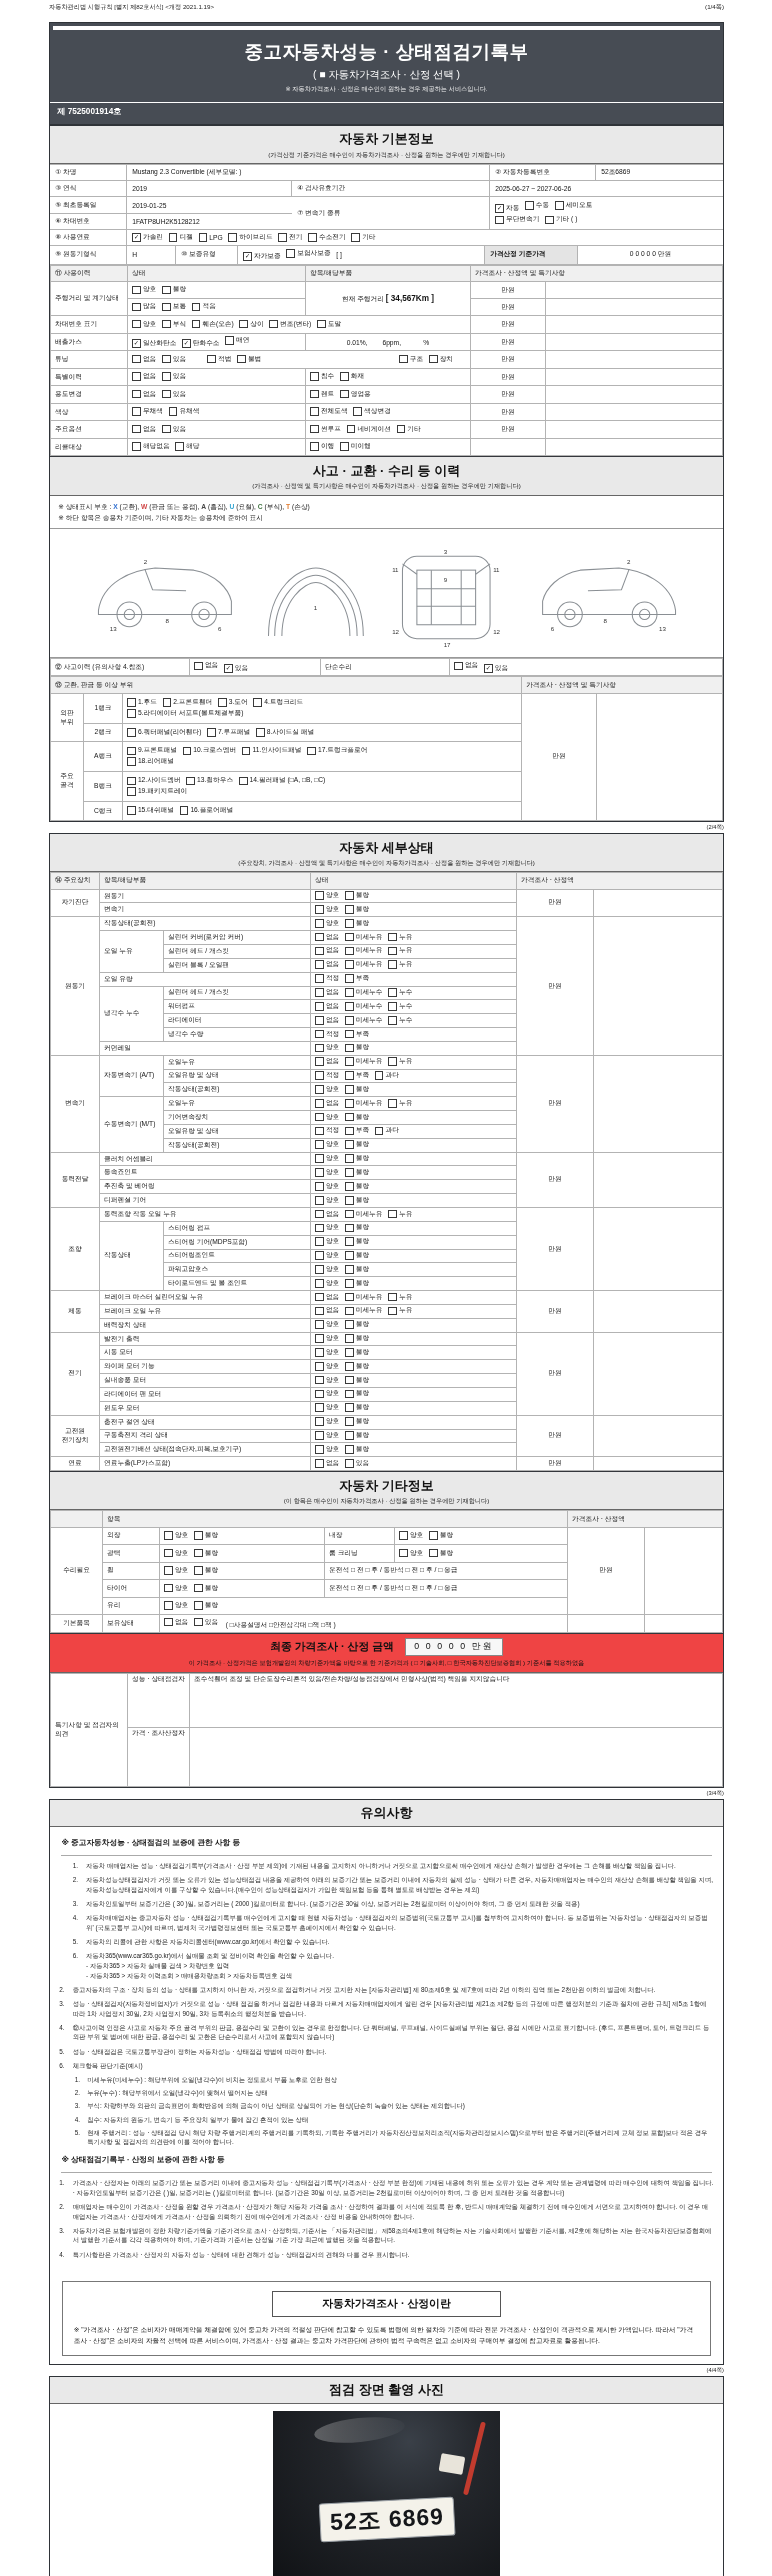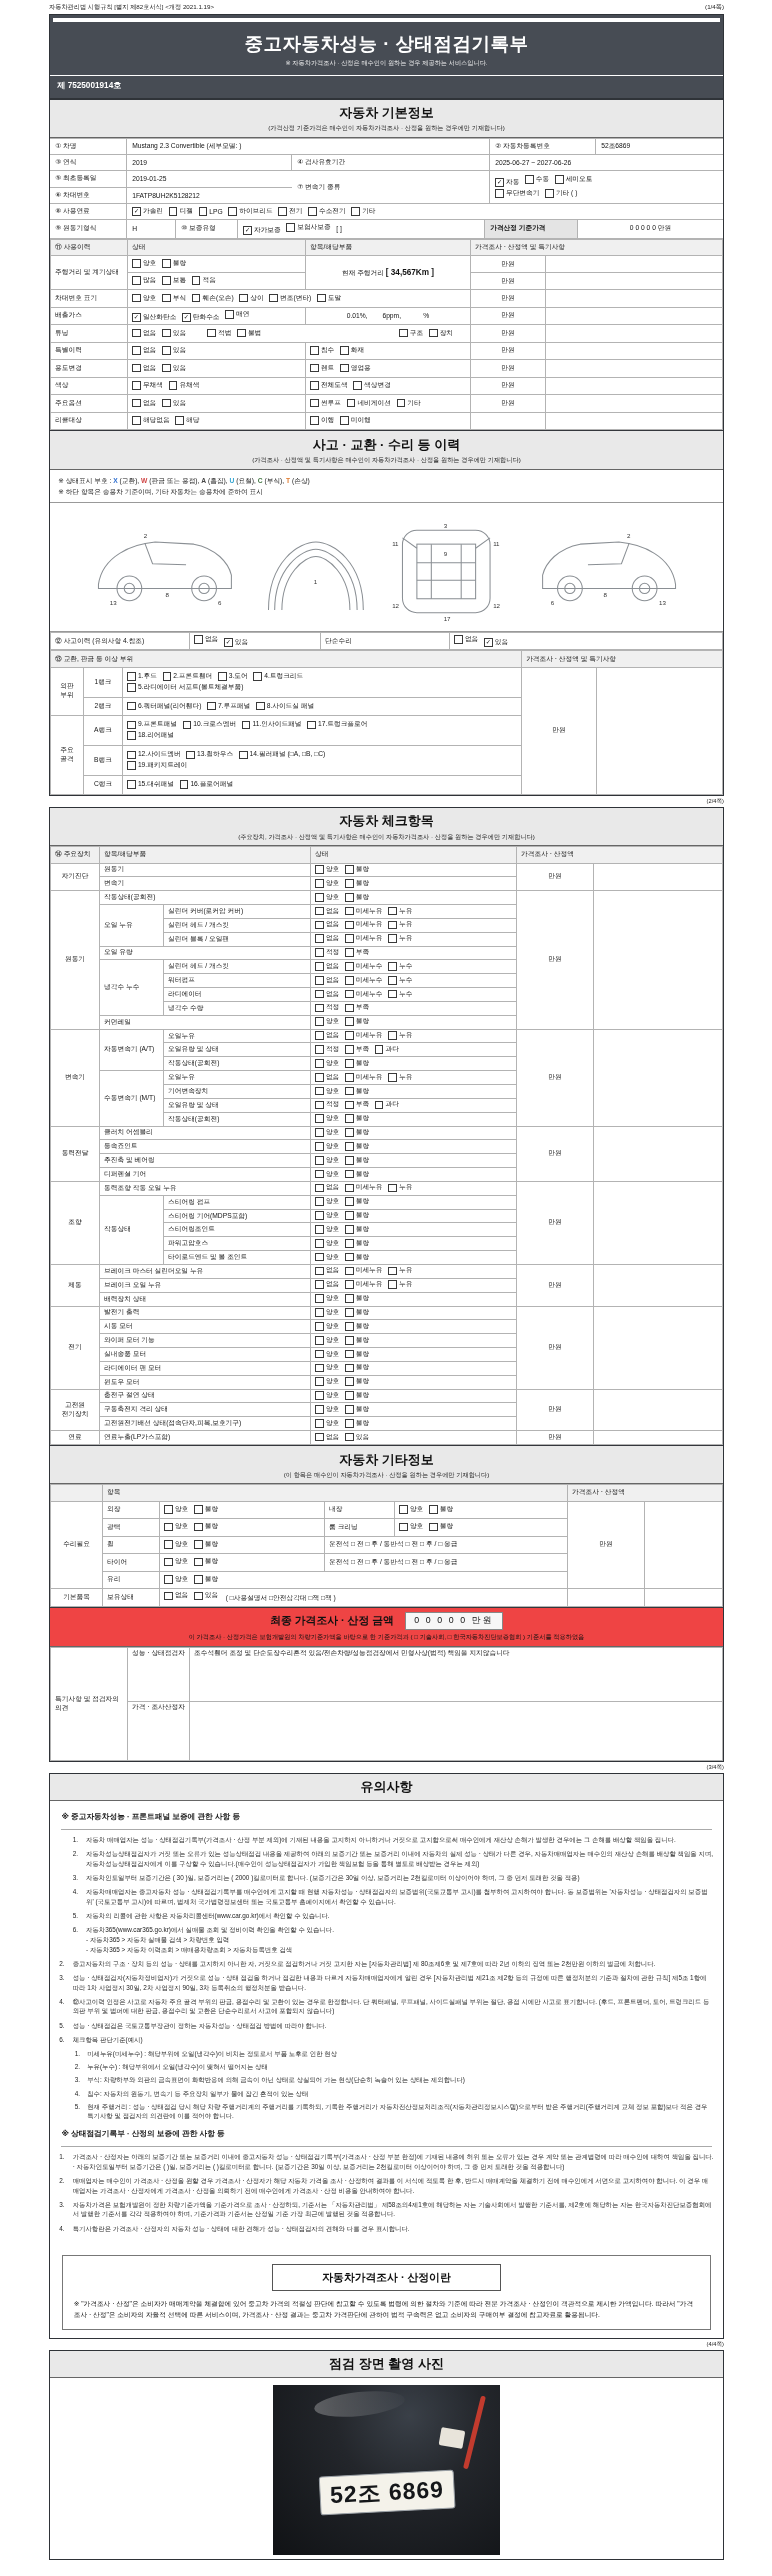--- a/index.html
+++ b/index.html
@@ -2,21 +2,21 @@
 <html style="font-size:8.2px"><head>
 <meta charset="utf-8">
 <style>
   html,body{margin:0;padding:0;background:#ffffff;}
   body{width:773px;font-family:"Liberation Sans","DejaVu Sans",sans-serif;color:#111;font-size:6.7px;}
   .meta{width:675px;margin:0 auto;display:flex;justify-content:space-between;font-size:6.2px;padding:3.1px 0 2.1px;color:#222;}
   .sheet{width:675px;margin:0 auto;}
   .marker{width:675px;margin:1px auto;text-align:right;font-size:5.7px;color:#222;}
   .block{border:1.5px solid #2f3338;margin:0 auto 2.1px;background:#fff;}
   
-  .dochdr{background:#474c54;color:#fff;text-align:center;padding:0 0 7.2px;border:1px solid #2f3338;}
+  .dochdr{background:#474c54;color:#fff;text-align:center;padding:0 0 7.2px;border:1px solid #2f3338;margin-top:8px;}
   .dochdr .strip{height:4.1px;background:#ffffff;margin:2.6px 3.1px 9.3px;}
   .dochdr h1{margin:0;font-size:18.5px;letter-spacing:0.5px;font-weight:bold;}
   .dochdr .sel{font-size:10.3px;margin-top:4.1px;}
   .dochdr .note{font-size:6.2px;margin-top:3.1px;color:#eee;}
   .dochdr .docno{text-align:left;font-size:8.2px;font-weight:bold;border-top:1px solid #fff;margin-top:7.2px;padding:3.1px 7.2px 0;}
   
   .band{background:#e9e9e9;text-align:center;padding:4.6px 0 3.6px;border-bottom:0.5px solid #666;border-top:1.5px solid #34373c;}
   .band.first{border-top:none;}
   .band h2{margin:0;font-size:13px;font-weight:bold;}
   .band .sub{font-size:6.2px;margin-top:2.1px;color:#222;}
@@ -72,20 +72,21 @@
 <div class="meta">
   <span>자동차관리법 시행규칙 [별지 제82호서식] &lt;개정 2021.1.19&gt;</span>
   <span>(1/4쪽)</span>
 </div>
 
 <div class="sheet">
 
   <div class="dochdr">
     <div class="strip"></div>
     <h1>중고자동차성능 · 상태점검기록부</h1>
+    <div class="sel">( ■ 자동차가격조사 · 산정 선택 )</div>
     <div class="note">※ 자동차가격조사 · 산정은 매수인이 원하는 경우 제공하는 서비스입니다.</div>
     <div class="docno">제 7525001914호</div>
   </div>
 
   <div class="block">
     <div class="band first">
       <h2>자동차 기본정보</h2>
       <div class="sub">(가격산정 기준가격은 매수인이 자동차가격조사 · 산정을 원하는 경우에만 기재합니다)</div>
     </div>
 
@@ -604,21 +605,21 @@
             </td>
           </tr>
         </tbody>
     </table>
   </div>
 
   <div class="marker">(2/4쪽)</div>
 
   <div class="block">
     <div class="band first">
-      <h2>자동차 체크항목</h2>
+      <h2>자동차 세부상태</h2>
       <div class="sub">(주요장치, 가격조사 · 산정액 및 특기사항은 매수인이 자동차가격조사 · 산정을 원하는 경우에만 기재합니다)</div>
     </div>
     <table>
       <colgroup>
           <col style="width:49px">
           <col style="width:64px">
           <col style="width:147px">
           <col style="width:206px">
           <col style="width:77px">
           <col>
@@ -1257,21 +1258,21 @@
     </table>
   </div>
 
   <div class="marker">(3/4쪽)</div>
 
   <div class="block">
     <div class="band first">
       <h2>유의사항</h2>
     </div>
     <div class="notes" id="notes-root">
-        <div class="nheading">※ 중고자동차성능 · 프론트패널 보증에 관한 사항 등</div>
+        <div class="nheading">※ 중고자동차성능 · 상태점검의 보증에 관한 사항 등</div>
         <div class="nitem ind1">
           <span class="num">1.</span>
           <span style="flex: 1 1 0%;">자동차 매매업자는 성능 · 상태점검기록부(가격조사 · 산정 부분 제외)에 기재된 내용을 고지하지 아니하거나 거짓으로 고지함으로써 매수인에게 재산상 손해가 발생한 경우에는 그 손해를 배상할 책임을 집니다.</span>
         </div>
         <div class="nitem ind1">
           <span class="num">2.</span>
           <span style="flex: 1 1 0%;">자동차성능상태점검자가 거짓 또는 오류가 있는 성능상태점검 내용을 제공하여 아래의 보증기간 또는 보증거리 이내에 자동차의 실제 성능 · 상태가 다른 경우, 자동차매매업자는 매수인의 재산상 손해를 배상할 책임을 지며, 자동차성능상태점검자에게 이를 구상할 수 있습니다.(매수인이 성능상태점검자가 가입한 책임보험 등을 통해 별도로 배상받는 경우는 제외)</span>
         </div>
         <div class="nitem ind1">
           <span class="num">3.</span>

